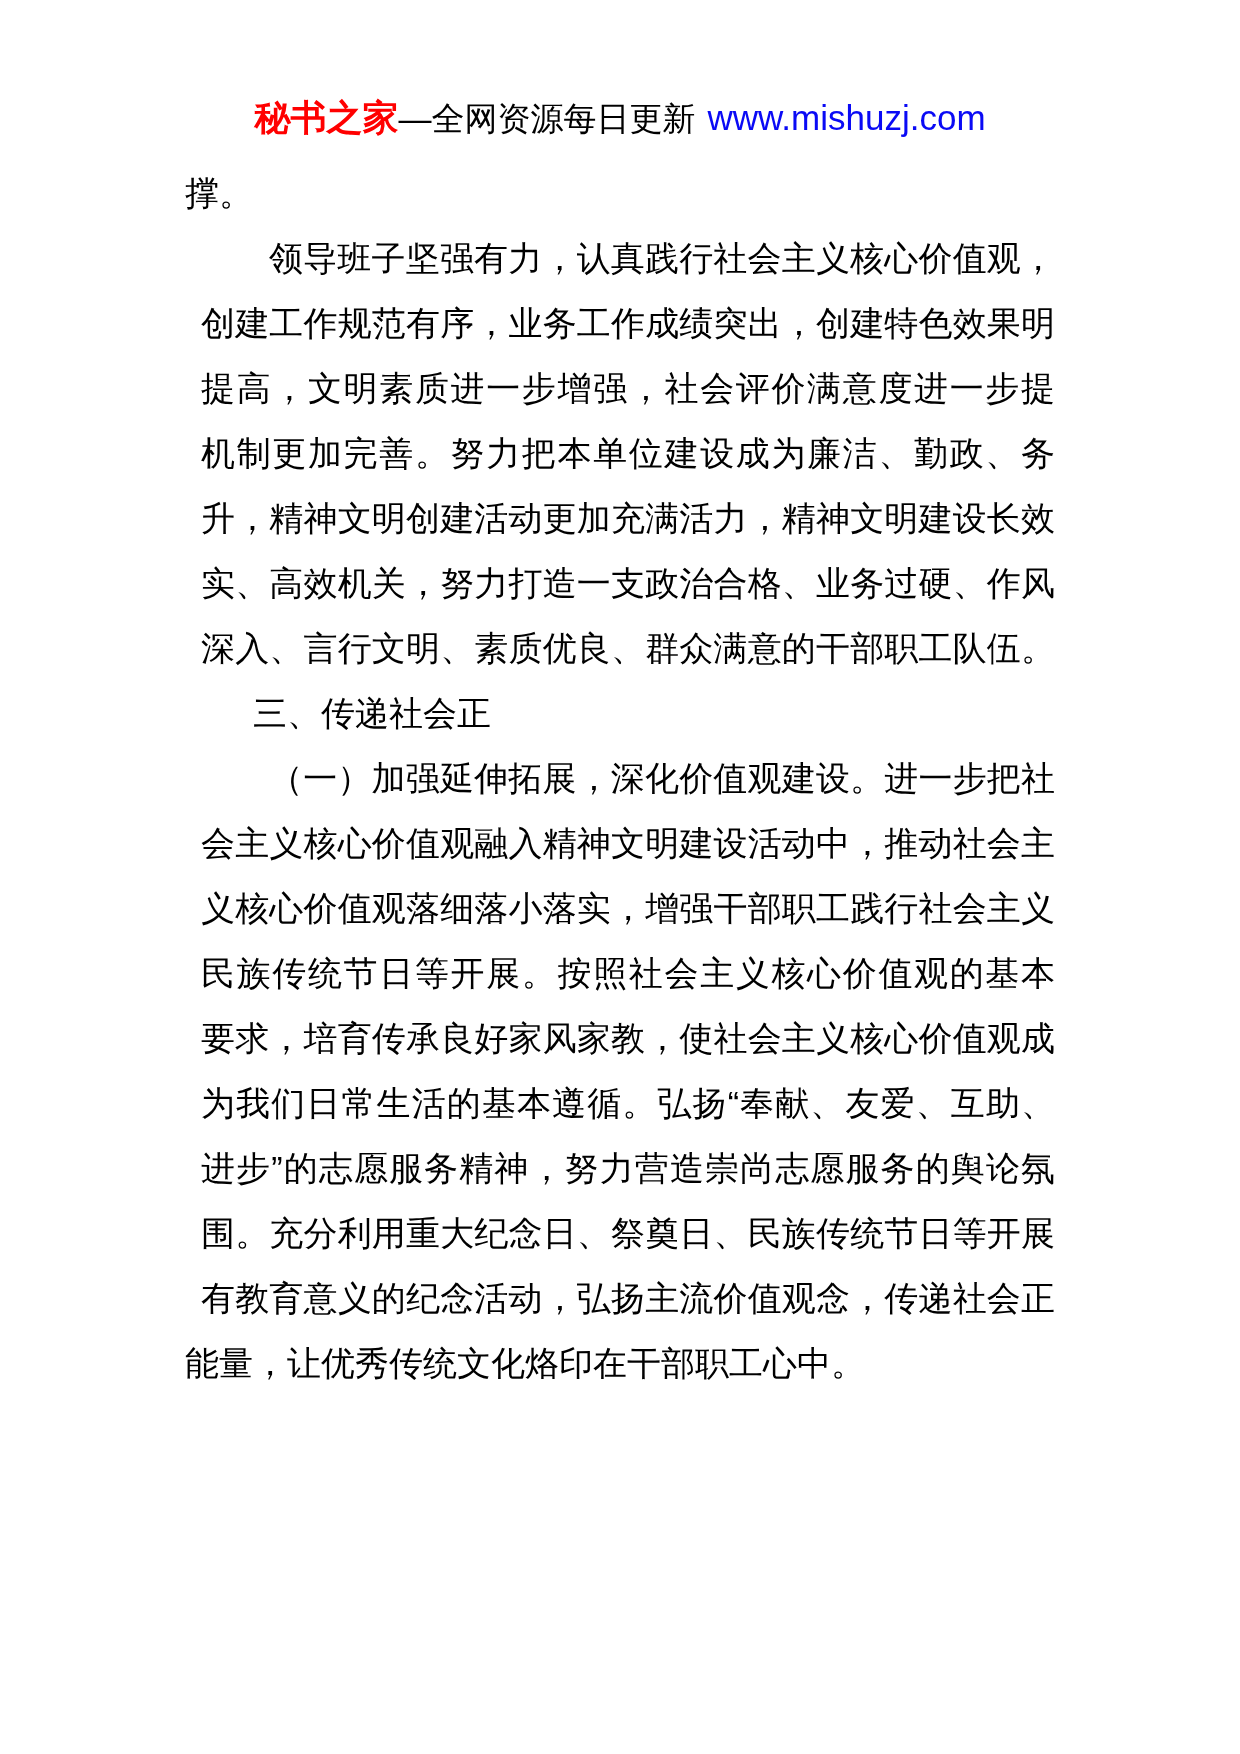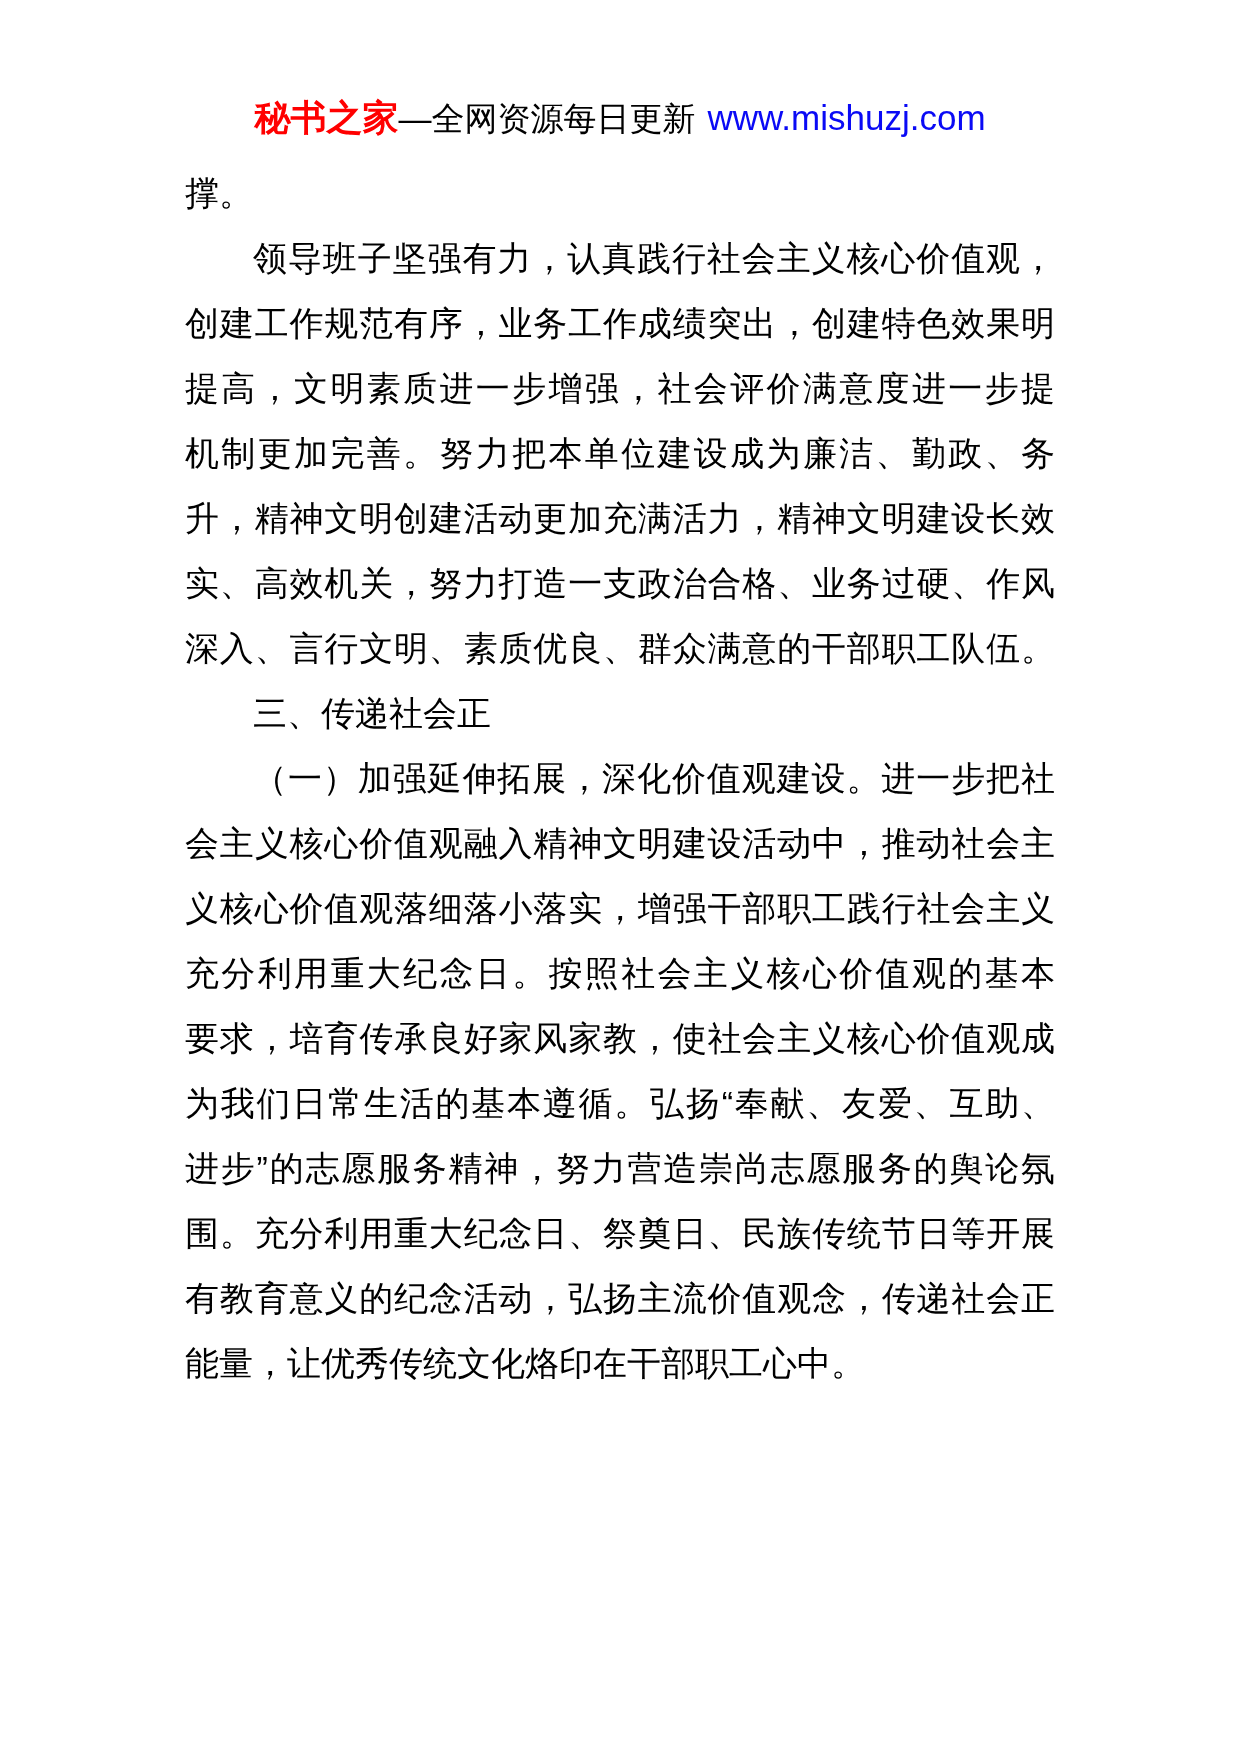--- a/index.html
+++ b/index.html
@@ -48,20 +48,21 @@
     line-height: 65px;
     overflow: hidden;
     white-space: normal;
   }
   .line.indent {
     text-indent: 2em;
   }
   .line.justify {
     text-align: justify;
     text-align-last: justify;
+    margin-left: 16px;
   }
 </style>
 </head>
 <body>
 
 <div class="page">
   <div class="header">
     <span class="brand" style="color: rgb(255, 0, 0);">秘书之家</span><span class="dash" style="color: rgb(0, 0, 0);">—</span><span class="tagline" style="color: rgb(0, 0, 0);">全网资源每日更新</span><a class="url" style="color: rgb(10, 10, 245);">www.mishuzj.com</a>
   </div>
   <div class="doc">
@@ -70,21 +71,21 @@
       <div class="line justify">创建工作规范有序，业务工作成绩突出，创建特色效果明</div>
       <div class="line justify">提高，文明素质进一步增强，社会评价满意度进一步提</div>
       <div class="line justify">机制更加完善。努力把本单位建设成为廉洁、勤政、务</div>
       <div class="line justify">升，精神文明创建活动更加充满活力，精神文明建设长效</div>
       <div class="line justify">实、高效机关，努力打造一支政治合格、业务过硬、作风</div>
       <div class="line justify">深入、言行文明、素质优良、群众满意的干部职工队伍。</div>
       <div class="line indent">三、传递社会正</div>
       <div class="line indent justify">（一）加强延伸拓展，深化价值观建设。进一步把社</div>
       <div class="line justify">会主义核心价值观融入精神文明建设活动中，推动社会主</div>
       <div class="line justify">义核心价值观落细落小落实，增强干部职工践行社会主义</div>
-      <div class="line justify">充分利用重大纪念日。按照社会主义核心价值观的基本</div>
+      <div class="line justify">民族传统节日等开展。按照社会主义核心价值观的基本</div>
       <div class="line justify">要求，培育传承良好家风家教，使社会主义核心价值观成</div>
       <div class="line justify">为我们日常生活的基本遵循。弘扬“奉献、友爱、互助、</div>
       <div class="line justify">进步”的志愿服务精神，努力营造崇尚志愿服务的舆论氛</div>
       <div class="line justify">围。充分利用重大纪念日、祭奠日、民族传统节日等开展</div>
       <div class="line justify">有教育意义的纪念活动，弘扬主流价值观念，传递社会正</div>
       <div class="line">能量，让优秀传统文化烙印在干部职工心中。</div>
     </div>
 </div>
 
 </body></html>

